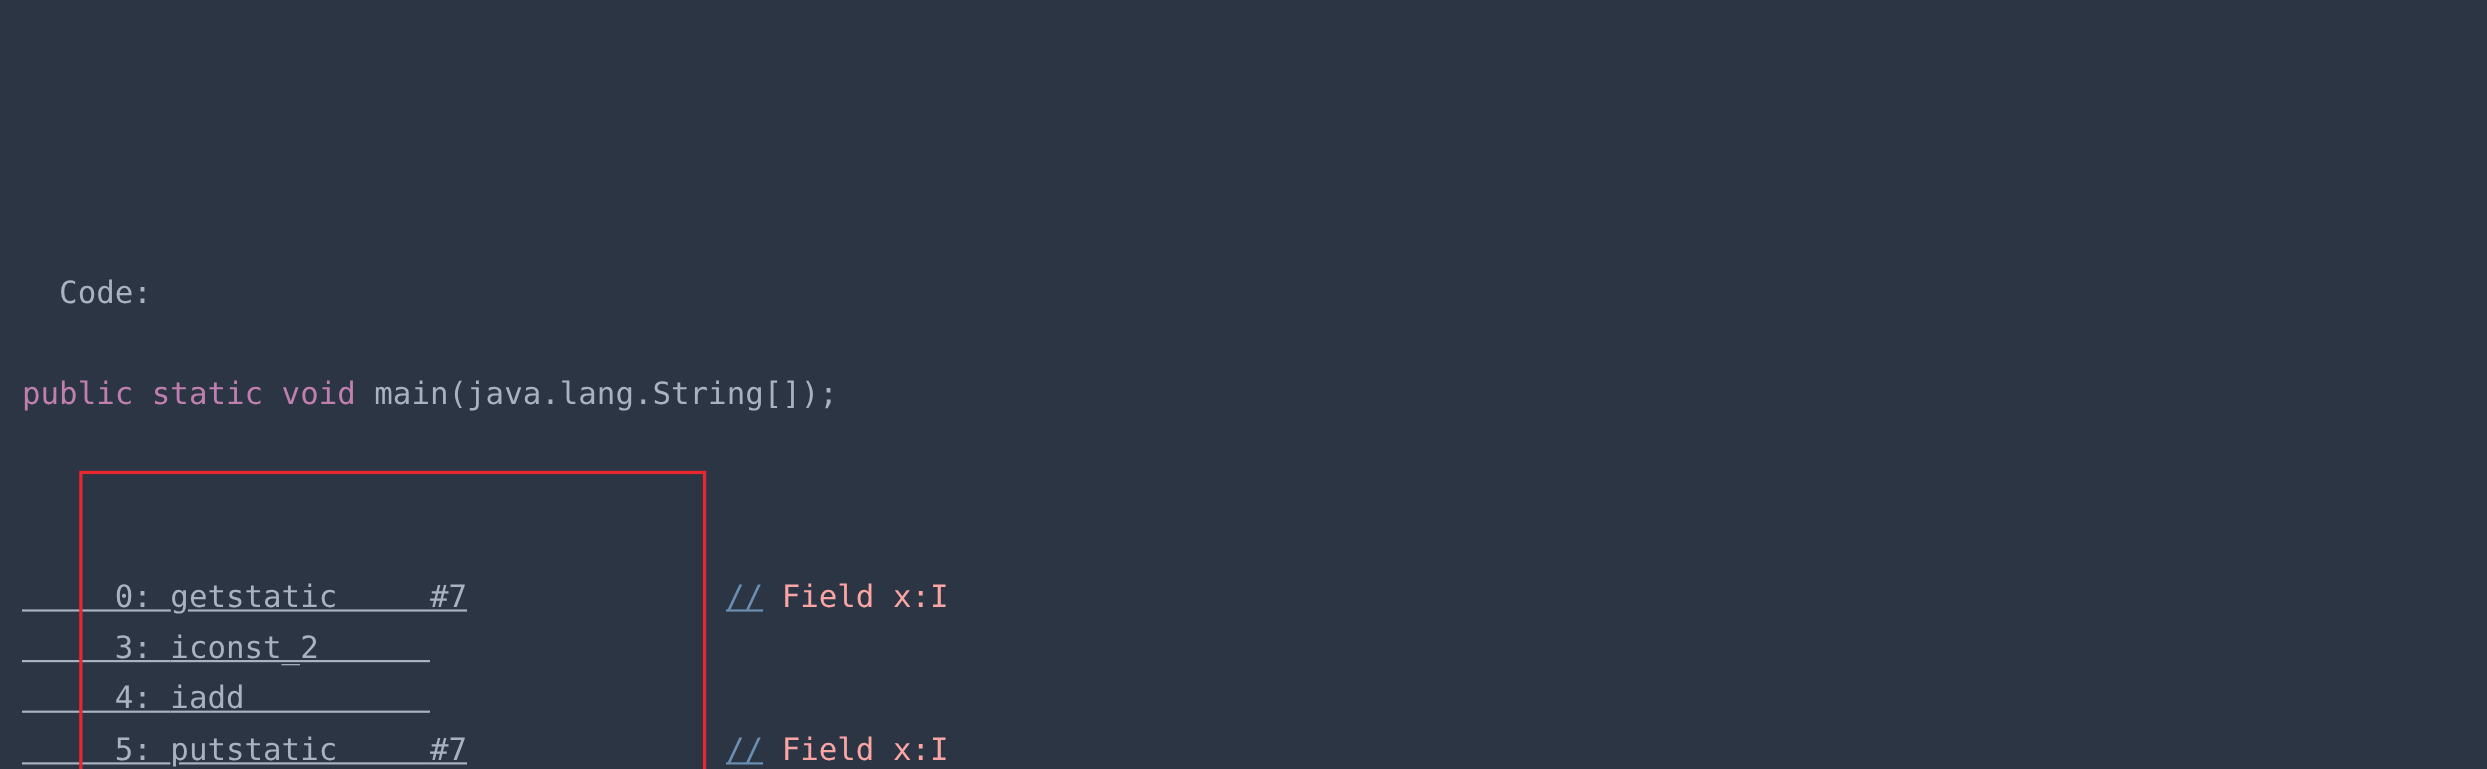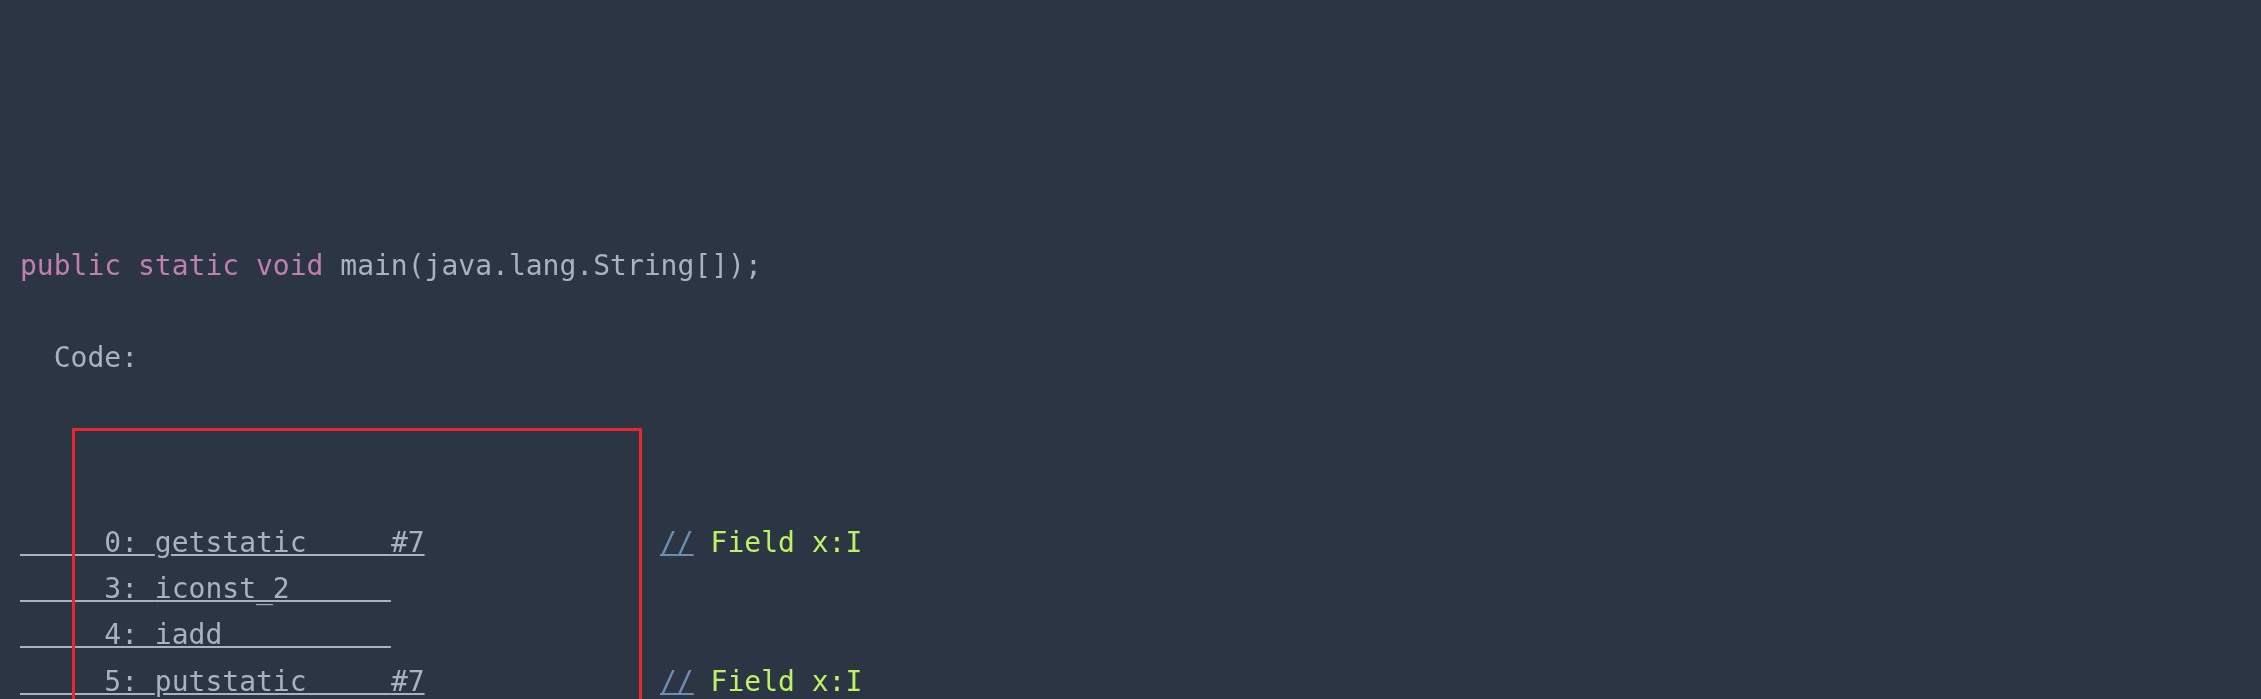--- a/index.html
+++ b/index.html
@@ -8,43 +8,43 @@
       font-family: "Menlo", "Monaco", "Consolas", monospace;
       font-size: 28px;
       color: #a8b2c0;
       padding: 12px 20px;
       line-height: 1.65;
       white-space: pre;
     }
     .kw { color: #c17fb0; }
     .sig { color: #a8b2c0; }
     .comment-slash { color: #6b8fb3; text-decoration: underline; text-decoration-color: #6b8fb3; }
-    .comment { color: #bef264; }
+    .comment { color: #fca5a5; }
     .boxed-area { position: relative; }
     .red-box {
       position: absolute;
       border: 3px solid #e8282f;
       left: 52px;
       top: 0;
       width: 570px;
       height: 100%;
       pointer-events: none;
     }
     .code-line { display: flex; align-items: baseline; }
     .col-left { width: 640px; flex-shrink: 0; text-decoration: underline; }
     .col-right { }
   </style>
 </head>
 <body>
 
 
 
 <div>
+<div class="code-line"><span>  </span><span>Code:</span></div>
 <div class="code-line"><span class="kw">public static void</span><span> </span><span class="sig">main</span><span class="sig">(java.lang.String[]);</span></div>
-<div class="code-line"><span>  </span><span>Code:</span></div>
 <div class="boxed-area">
 <div class="red-box"></div>
 <div id="instr-container"><div class="code-line"><span class="col-left"><span>     0: </span><span>getstatic     </span><span>#7</span></span><span class="col-right"><span class="comment-slash">//</span><span class="comment"> Field x:I</span></span></div><div class="code-line"><span class="col-left"><span>     3: </span><span>iconst_2      </span><span></span></span></div><div class="code-line"><span class="col-left"><span>     4: </span><span>iadd          </span><span></span></span></div><div class="code-line"><span class="col-left"><span>     5: </span><span>putstatic     </span><span>#7</span></span><span class="col-right"><span class="comment-slash">//</span><span class="comment"> Field x:I</span></span></div></div>
 </div>
 </div>
 
 
 
 
 </body></html>

